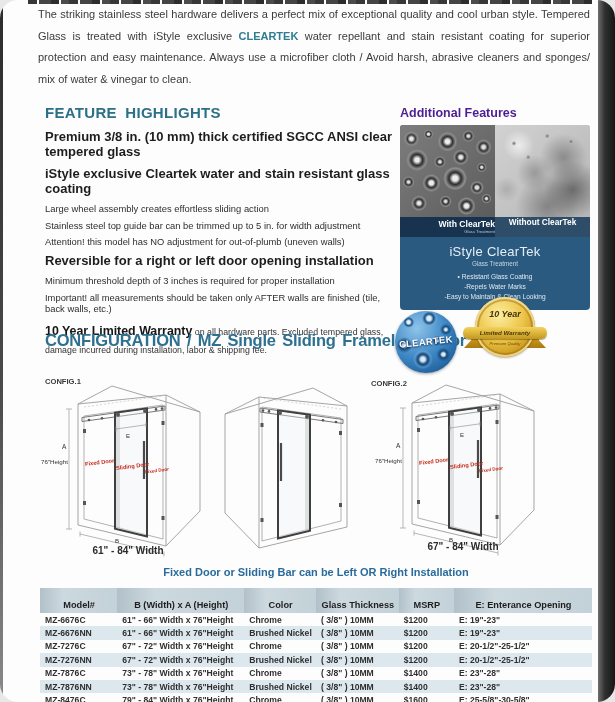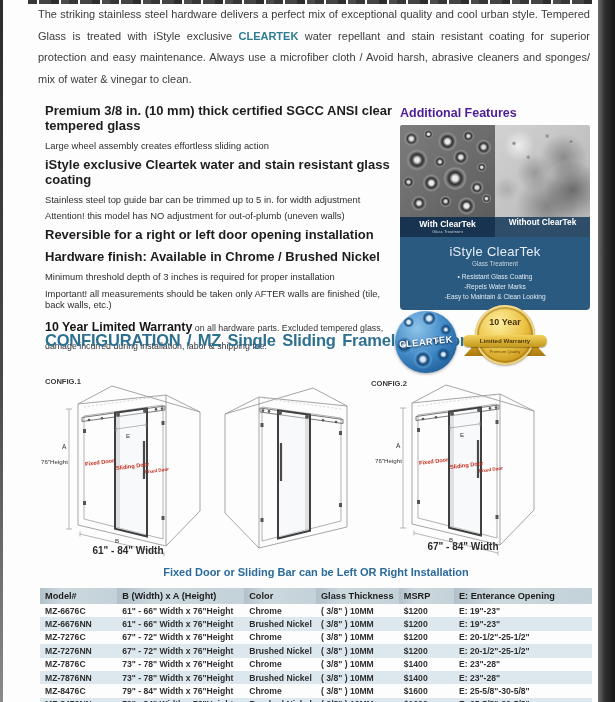--- a/index.html
+++ b/index.html
@@ -1,17 +1,17 @@
 <!DOCTYPE html>
 <html><head>
 <meta charset="utf-8">
 <style>
   html,body{margin:0;padding:0;background:#e8e8e8;}
   .page{position:relative;width:615px;height:702px;background:#fdfdfd;overflow:hidden;
-        font-family:"Liberation Sans",sans-serif;}
+        font-family:"Liberation Sans",sans-serif;border-radius:18px;}
   
   .edge-top{position:absolute;left:28px;top:0;width:566px;height:4px;opacity:.88;
     background:repeating-linear-gradient(90deg,#1c1c1c 0 9px,transparent 9px 11px,#2b2b2b 11px 23px,#111 23px 31px,transparent 31px 33px,#333 33px 41px);}
   .edge-left{position:absolute;left:0;top:0;width:3px;height:100%;
     background:linear-gradient(180deg,#2c2c2c,#4a4a4a 55%,#8a8a8a);}
   .edge-right{position:absolute;right:0;top:0;width:17px;height:100%;
     background:linear-gradient(90deg,#6d6d6d,#303030 40%,#161616);}
   
   .intro{position:absolute;left:38px;top:4px;width:552px;margin:0;font-size:11px;line-height:21.5px;
     color:#3b3b3b;text-align:justify;}
@@ -56,21 +56,21 @@
     radial-gradient(3px at 35% 35%,#7a7a7a,transparent 80%),
     radial-gradient(22px at 25% 22%,rgba(245,245,245,.8),transparent 70%),
     radial-gradient(26px at 42% 52%,rgba(110,110,110,.5),transparent 70%),
     radial-gradient(34px at 72% 35%,rgba(85,85,85,.5),transparent 70%),
     radial-gradient(40px at 82% 70%,rgba(55,55,55,.6),transparent 72%),
     radial-gradient(45px at 55% 88%,rgba(75,75,75,.5),transparent 70%),
     radial-gradient(18px at 12% 70%,rgba(150,150,150,.5),transparent 70%),
     linear-gradient(135deg,#d2d2d2,#b5b5b5);}
   .photo-labels{display:flex;}
   .lab{flex:1;text-align:center;color:#fff;}
-  .lab-with{background:#17334f;padding:2px 0 3px;}
+  .lab-with{background:#17334f;padding:2px 0 3px;text-align:right;}
   .lab-with .t{font-size:8.6px;font-weight:700;display:block;}
   .lab-with .s{font-size:4.2px;display:block;color:#b9c6d4;}
   .lab-without{background:#2e4d69;font-size:8.3px;font-weight:700;}
   .blue-panel{background:#2a5a80;color:#e6eef5;text-align:center;padding:7px 4px 8px;border-radius:0 0 4px 4px;}
   .bp-title{font-size:13px;letter-spacing:.3px;}
   .bp-sub{font-size:6.3px;color:#c6d6e2;margin:1px 0 5px;}
   .bp-line{font-size:6.6px;line-height:10px;color:#dfe9f1;}
   
   .config-title{position:absolute;left:45px;top:331px;margin:0;font-size:16.5px;letter-spacing:-.2px;
     word-spacing:2px;color:#2e7090;}
@@ -82,21 +82,21 @@
       radial-gradient(9px at 55% 12%,rgba(235,246,255,.9) 0 2px,rgba(18,70,120,.9) 4.5px,rgba(120,180,225,.4) 7px,transparent 9px),
       radial-gradient(6px at 82% 30%,rgba(235,246,255,.9) 0 1px,rgba(18,70,120,.9) 3px,transparent 6px),
       radial-gradient(8px at 15% 55%,rgba(235,246,255,.9) 0 1.5px,rgba(18,70,120,.9) 4px,transparent 8px),
       radial-gradient(10px at 45% 78%,rgba(235,246,255,.9) 0 2px,rgba(15,60,110,.9) 5px,rgba(120,180,225,.4) 8px,transparent 10px),
       radial-gradient(7px at 78% 70%,rgba(235,246,255,.9) 0 1.5px,rgba(18,70,120,.9) 3.5px,transparent 7px),
       radial-gradient(5px at 68% 48%,rgba(235,246,255,.9) 0 1px,rgba(18,70,120,.9) 2.5px,transparent 5px),
       radial-gradient(circle at 35% 28%,#8ec4ea,#3d86c4 50%,#1f5f99 82%,#174a7a);
     box-shadow:0 1px 3px rgba(0,0,0,.35);}
   .badge-cleartek span{color:#fff;font-size:9.3px;font-weight:700;letter-spacing:.4px;
     transform:rotate(-6deg);text-shadow:0 1px 2px rgba(0,30,70,.9);}
-  .badge-gold{position:absolute;left:464px;top:304px;width:82px;height:68px;}
+  .badge-gold{position:absolute;left:464px;top:296px;width:82px;height:68px;font-style:italic;}
   .bg-ribbon{position:absolute;left:0;top:36px;width:82px;height:16px;
     background:linear-gradient(180deg,#e2ac25,#a97a10);
     clip-path:polygon(0 0,100% 0,91% 50%,100% 100%,0 100%,9% 50%);}
   .bg-circle{position:absolute;left:11px;top:1px;width:60px;height:60px;border-radius:50%;
     background:radial-gradient(circle at 40% 30%,#fdeea0,#ecc447 45%,#c89417 78%,#a87a0e);
     box-shadow:inset 0 0 0 2px rgba(255,238,170,.75),inset 0 0 0 4px rgba(150,105,20,.45),0 1px 2px rgba(0,0,0,.3);}
   .bg-10yr{position:absolute;left:0;top:13px;width:82px;text-align:center;
     font-size:9px;font-weight:700;color:#46320a;}
   .bg-band{position:absolute;left:-1px;top:31px;width:84px;height:12px;line-height:12px;text-align:center;
     background:linear-gradient(180deg,#f4d25e,#c3981c);border-radius:5px/6px;
@@ -105,44 +105,44 @@
   
   .diag{position:absolute;}
   .cfg-label{position:absolute;font-size:7.6px;font-weight:700;color:#3a3a3a;}
   .width-label{position:absolute;width:110px;text-align:center;font-size:10px;font-weight:700;color:#2c2c2c;}
   
   .tbl-caption{position:absolute;left:40px;top:566px;width:552px;text-align:center;
     font-size:11px;font-weight:700;color:#2a6b9b;}
   .spec-table{position:absolute;left:40px;top:588px;width:552px;border-collapse:collapse;
     font-size:8.6px;color:#2f2f2f;}
   .spec-table th{background:linear-gradient(90deg,#b2c0c9,#ccd9df 30%,#c3d1d8);
-    font-weight:700;text-align:left;padding:3px 4px 3px 5px;font-size:9.2px;color:#1e1e1e;}
+    font-weight:700;text-align:center;padding:12px 4px 3px 5px;font-size:9.2px;color:#1e1e1e;}
   .spec-table td{padding:1.7px 4px 1.7px 5px;font-weight:600;}
   .spec-table tbody tr:nth-child(even){background:#dde8ee;}
 </style>
 </head>
 <body>
 
 <div class="page">
 
   <div class="edge-top"></div>
   <div class="edge-left"></div>
   <div class="edge-right"></div>
 
   <p class="intro"><span>The striking stainless steel hardware delivers a perfect mix of exceptional quality and cool urban style. Tempered Glass is treated with iStyle exclusive </span><span class="cleartek-word">CLEARTEK</span><span> water repellant and stain resistant coating for superior protection and easy maintenance. Always use a microfiber cloth / Avoid harsh, abrasive cleaners and sponges/ mix of water &amp; vinegar to clean.</span></p>
 
   <section class="features">
+    <h2 class="fh-title">FEATURE  HIGHLIGHTS</h2>
     <div id="feature-list">
         <div class="feat b">Premium 3/8 in. (10 mm) thick certified SGCC ANSI clear tempered glass</div>
+        <div class="feat b">iStyle exclusive Cleartek water and stain resistant glass coating</div>
         <div class="feat r">Large wheel assembly creates effortless sliding action</div>
-        <div class="feat b">iStyle exclusive Cleartek water and stain resistant glass coating</div>
         <div class="feat r">Stainless steel top guide bar can be trimmed up to 5 in. for width adjustment</div>
         <div class="feat r">Attention! this model has NO adjustment for out-of-plumb (uneven walls)</div>
         <div class="feat b">Reversible for a right or left door opening installation</div>
-        <div class="feat b">Hardware finish: Available in Chrome / Brushed Nickel</div>
         <div class="feat r">Minimum threshold depth of 3 inches is required for proper installation</div>
         <div class="feat r">Important! all measurements should be taken only AFTER walls are finished (tile, back walls, etc.)</div>
       </div>
     <p class="warranty"><b>10 Year Limited Warranty</b><span>  on all hardware parts. Excluded tempered glass, damage incurred during installation, labor &amp; shipping fee.</span></p>
   </section>
 
   <aside class="addl">
     <h3 class="addl-title">Additional Features</h3>
     <div class="photo">
       <div class="ph-with"></div>

